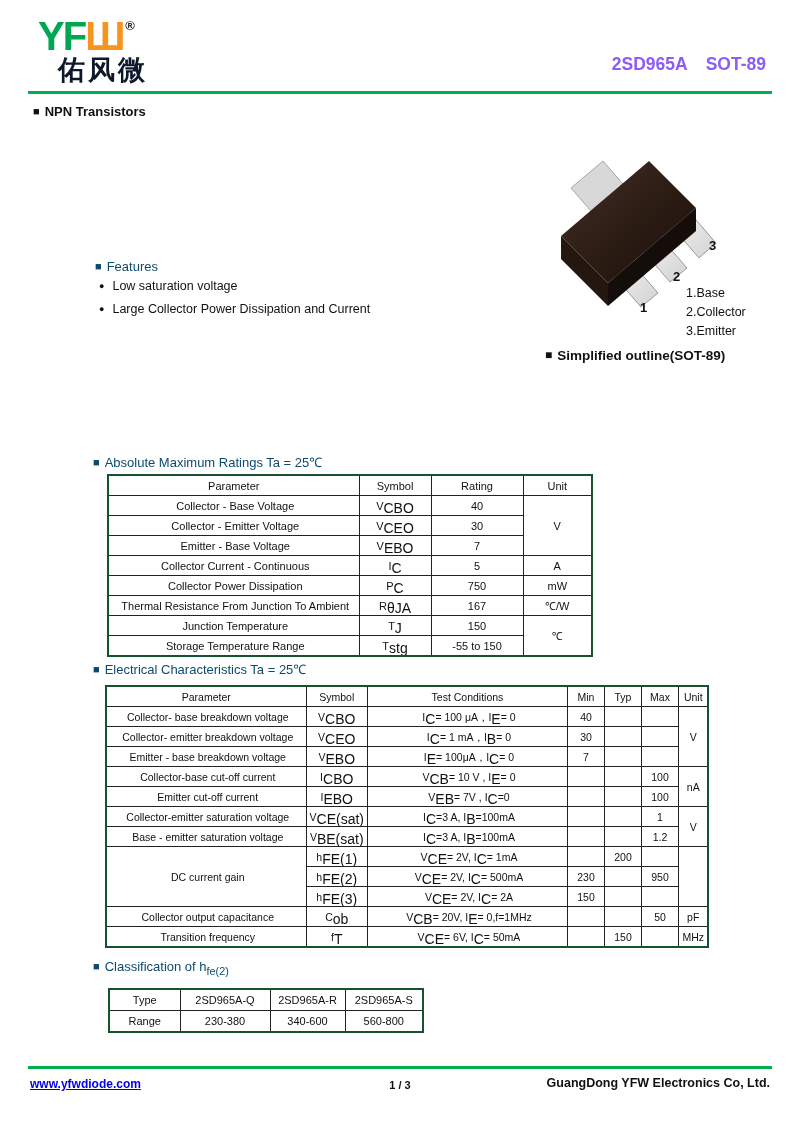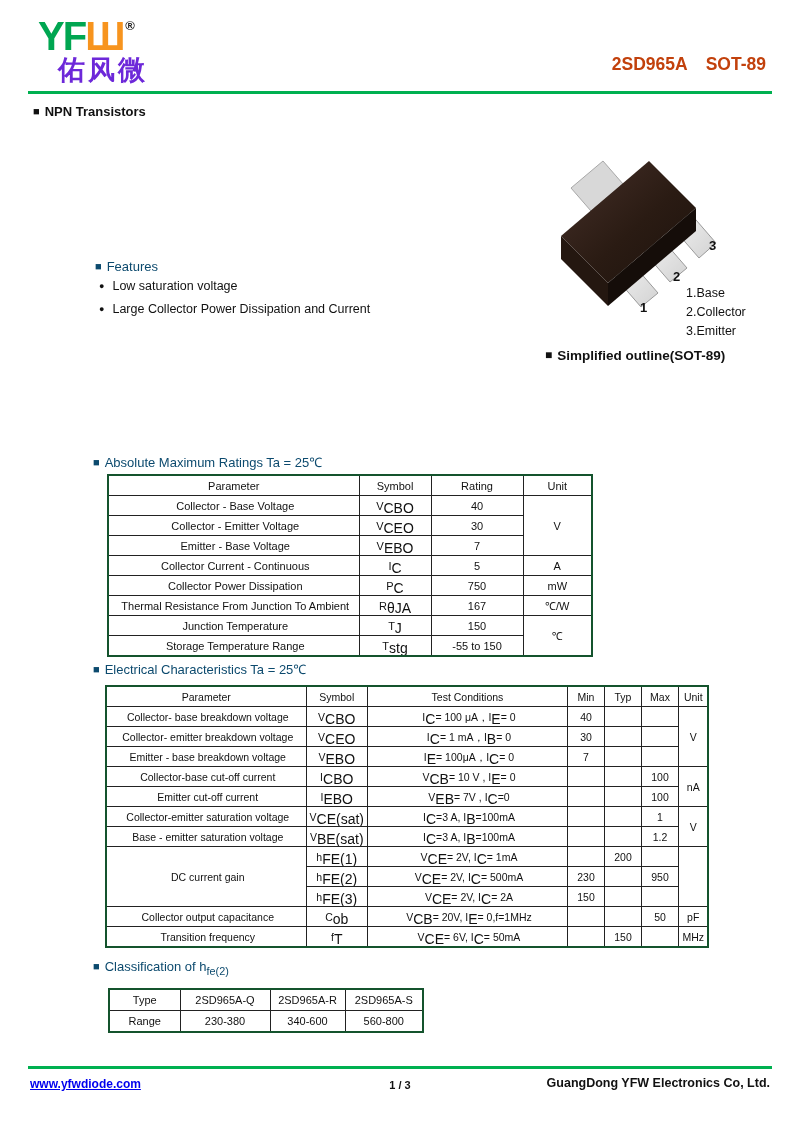--- a/index.html
+++ b/index.html
@@ -5,22 +5,22 @@
   html,body{margin:0;padding:0;background:#fff;}
   #page{position:relative;width:800px;height:1126px;background:#ffffff;overflow:hidden;
         font-family:"Liberation Sans", sans-serif;color:#111;}
   .abs{position:absolute;}
 
   
   .logo-row{left:38px;top:4px;font-weight:bold;font-size:40px;letter-spacing:-2px;line-height:44px;}
   .logo-yf{color:#00A651;}
   .logo-w{color:#F7941E;}
   .logo-reg{font-size:13px;color:#222;vertical-align:20px;letter-spacing:0;margin-left:2px;}
-  .logo-cn{left:58px;top:52px;font-weight:bold;font-size:27px;letter-spacing:3px;color:#6d28d9;}
-  .part-title{right:34px;top:54px;font-weight:bold;font-size:17.5px;color:#c2410c;}
+  .logo-cn{left:58px;top:52px;font-weight:bold;font-size:27px;letter-spacing:3px;color:#0f172a;}
+  .part-title{right:34px;top:54px;font-weight:bold;font-size:17.5px;color:#8b5cf6;}
   .part-title .gap{display:inline-block;width:18px;}
   .rule{left:28px;width:744px;height:3px;background:#00B050;}
   .rule-top{top:91px;}
   .rule-bottom{top:1066px;}
   .npn-title{left:33px;top:104px;font-weight:bold;font-size:13px;}
 
   .sq{font-size:11px;margin-right:5px;position:relative;top:-1px;}
   .sec-title{font-size:13px;color:#0c4a6e;}
 
   

